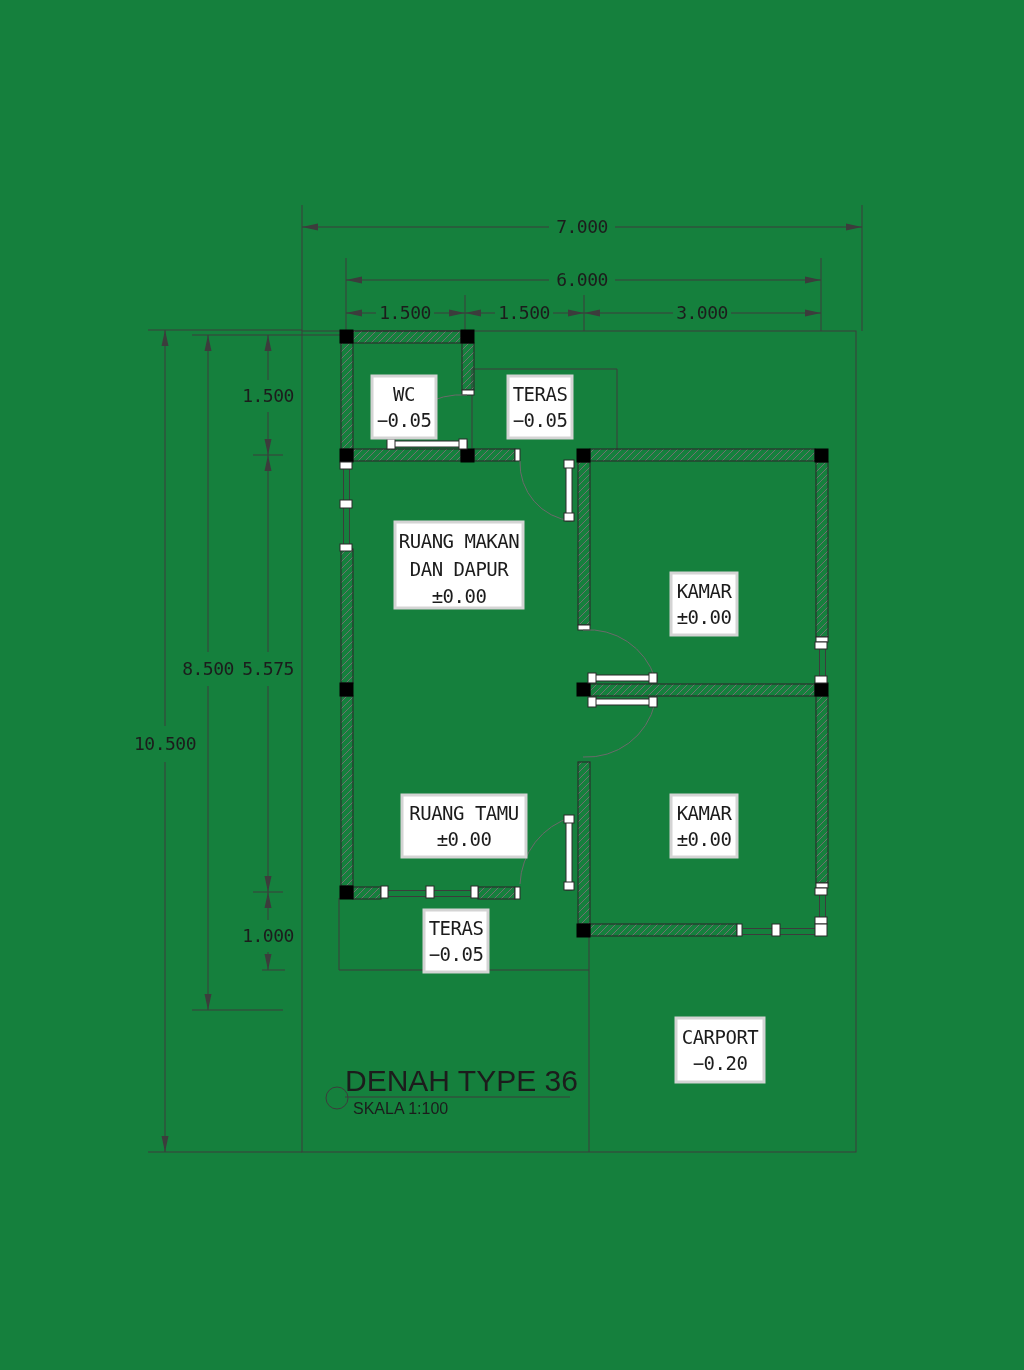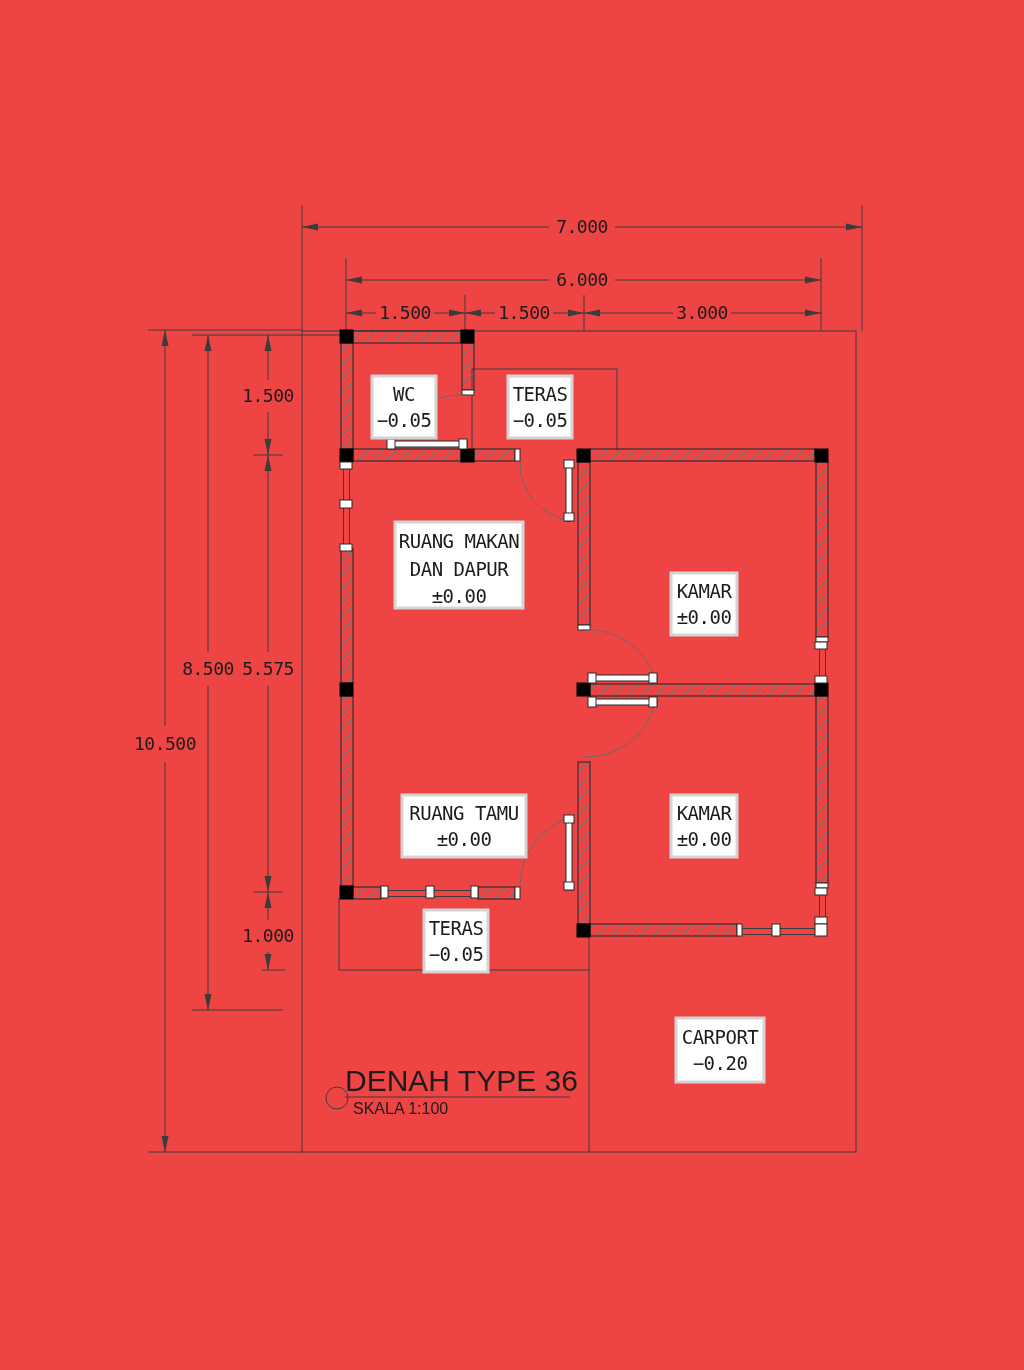--- a/index.html
+++ b/index.html
@@ -1,16 +1,16 @@
 <!DOCTYPE html>
 <html><head>
 <meta charset="utf-8">
 <style>
   html,body{margin:0;padding:0;background:#fff;}
-  #canvas{position:relative;width:1024px;height:1370px;background:#ef4444;overflow:hidden;}
+  #canvas{position:relative;width:1024px;height:1370px;background:#15803d;overflow:hidden;}
   svg{position:absolute;left:0;top:0;}
   .thin{stroke:#3c3c3c;stroke-width:1;fill:none;}
   .wallstroke{stroke:#2a2a2a;stroke-width:1.1;}
   .cap{fill:#ffffff;stroke:#2a2a2a;stroke-width:1;}
   .col{fill:#000000;stroke:#000000;}
   .arrow{fill:#3c3c3c;stroke:none;}
   .cad{font-family:"DejaVu Sans Mono","Liberation Mono",monospace;fill:#1c1c1c;}
   .dim{font-size:18px;text-anchor:middle;letter-spacing:-0.5px;}
   .room{font-size:19px;text-anchor:middle;letter-spacing:-0.5px;}
   .labelbox{fill:#ffffff;stroke:#d4d4d4;stroke-width:3;}

